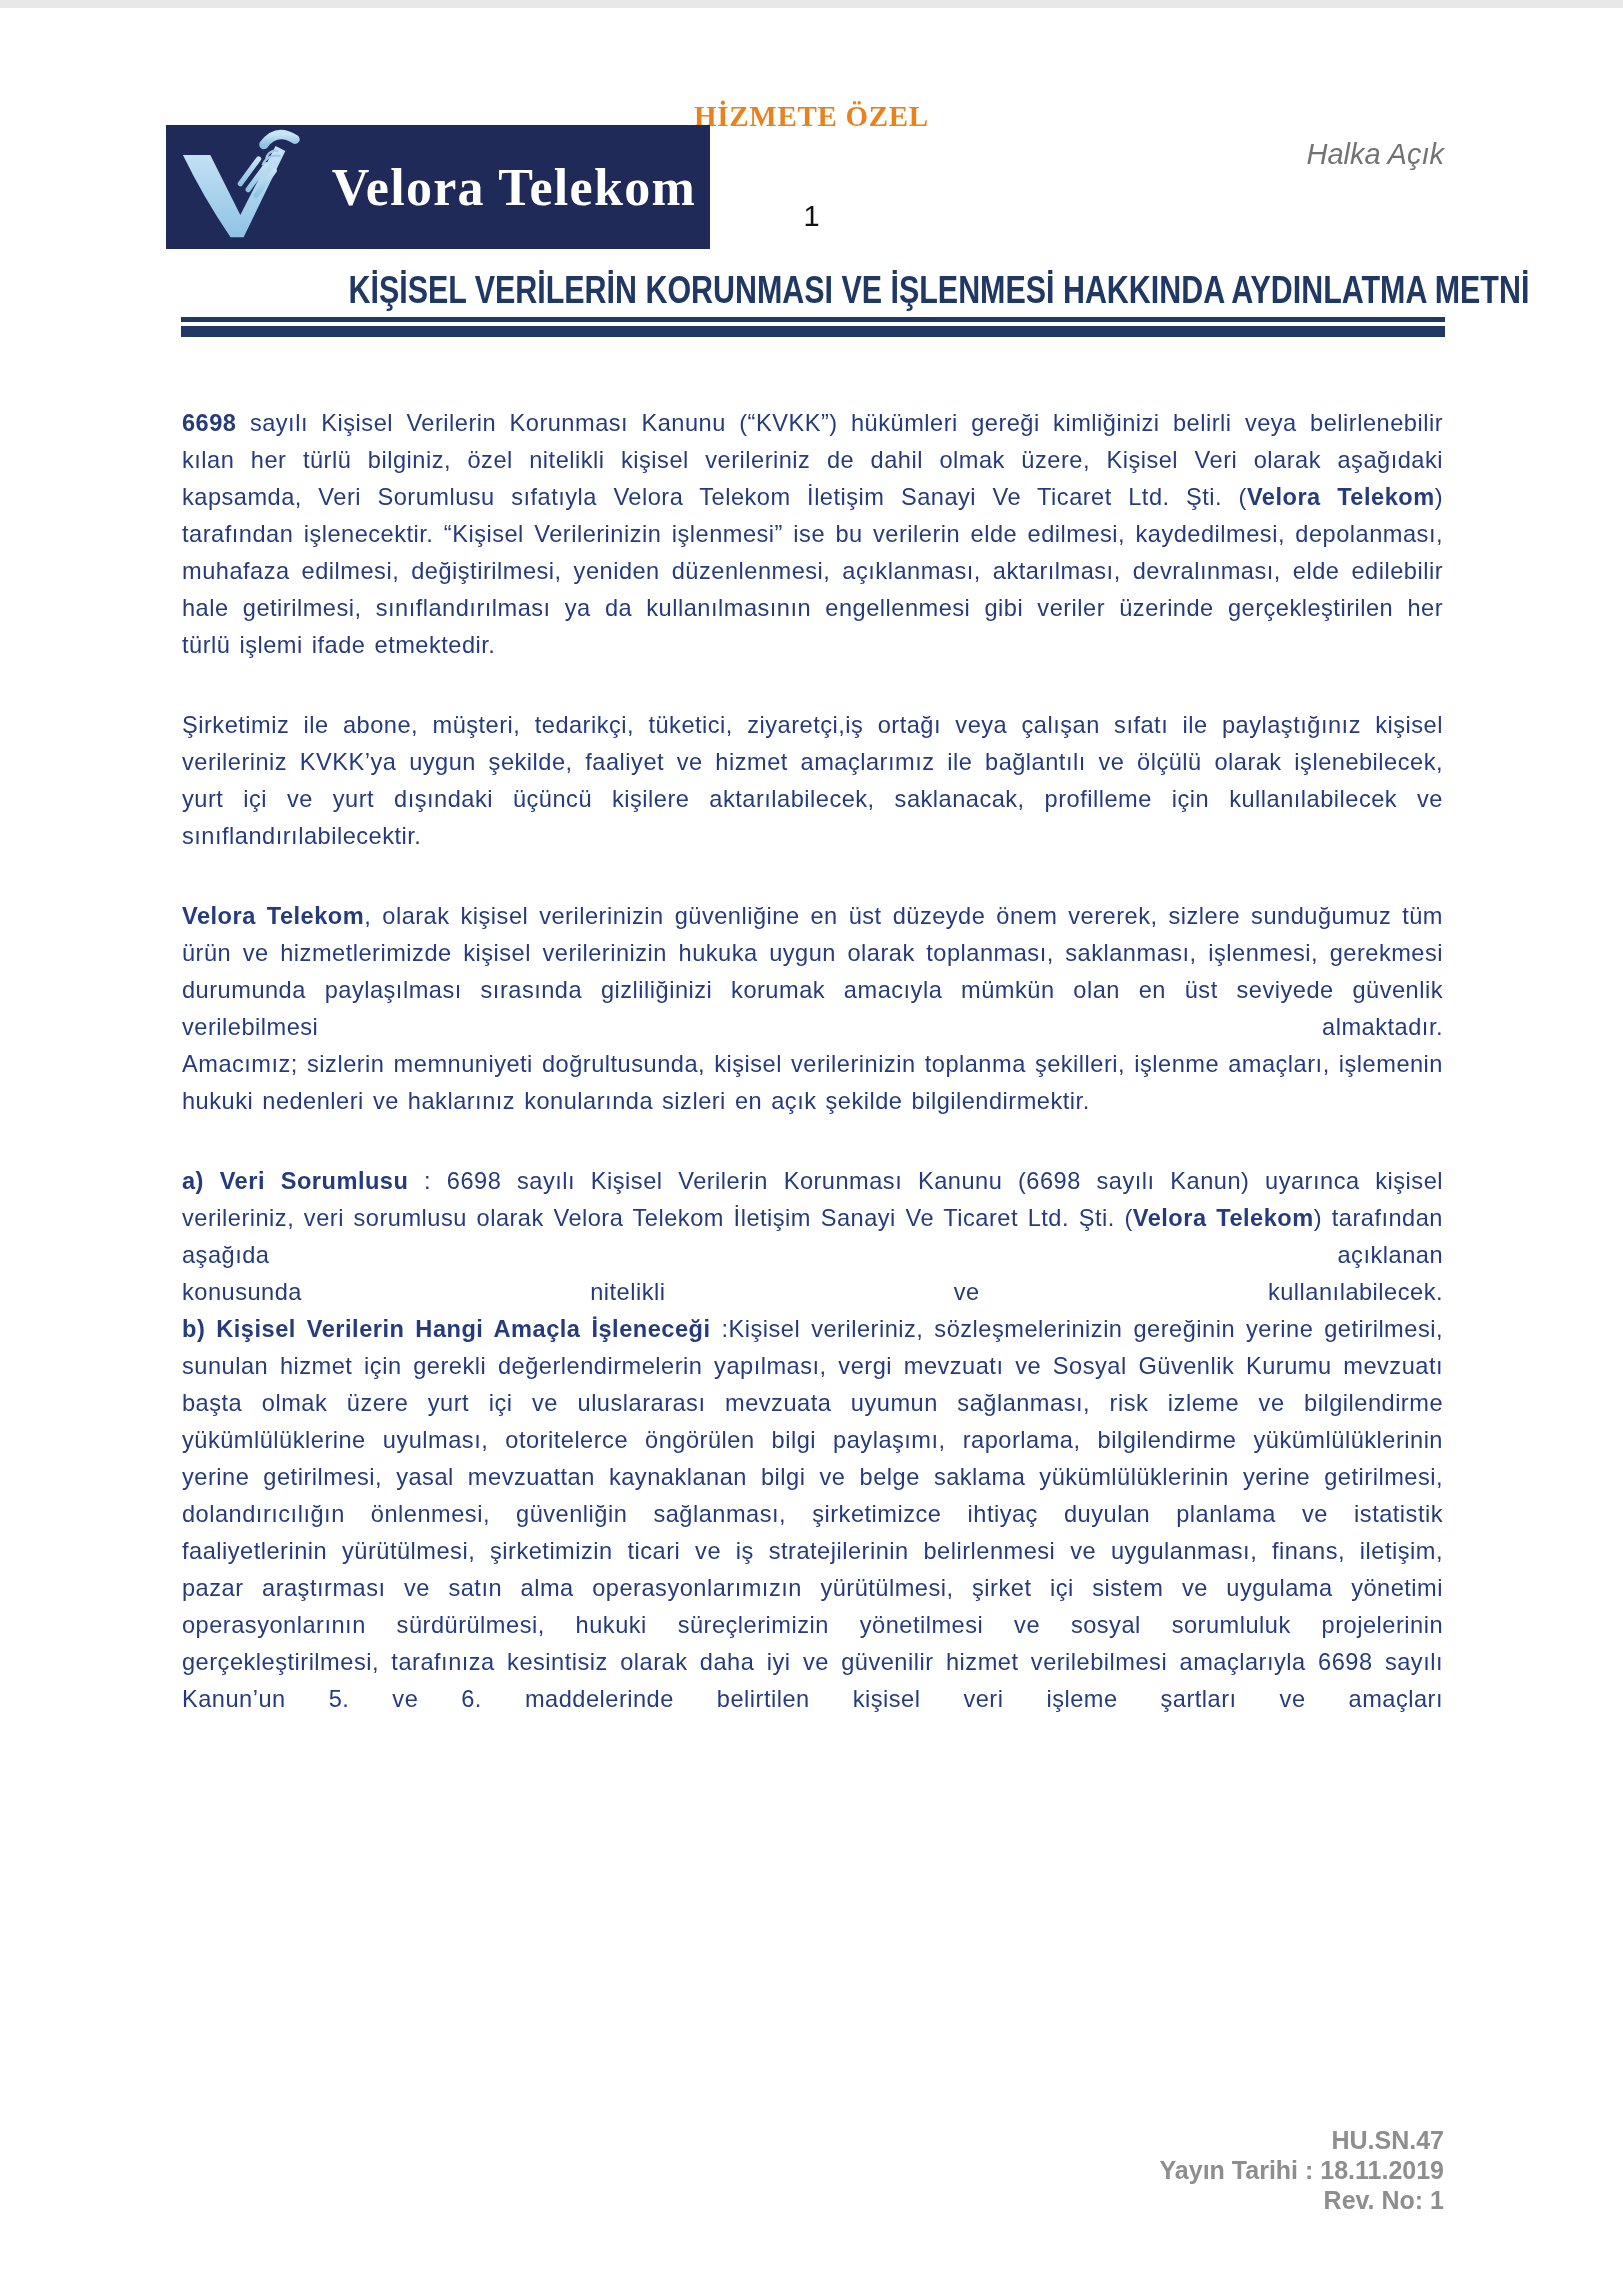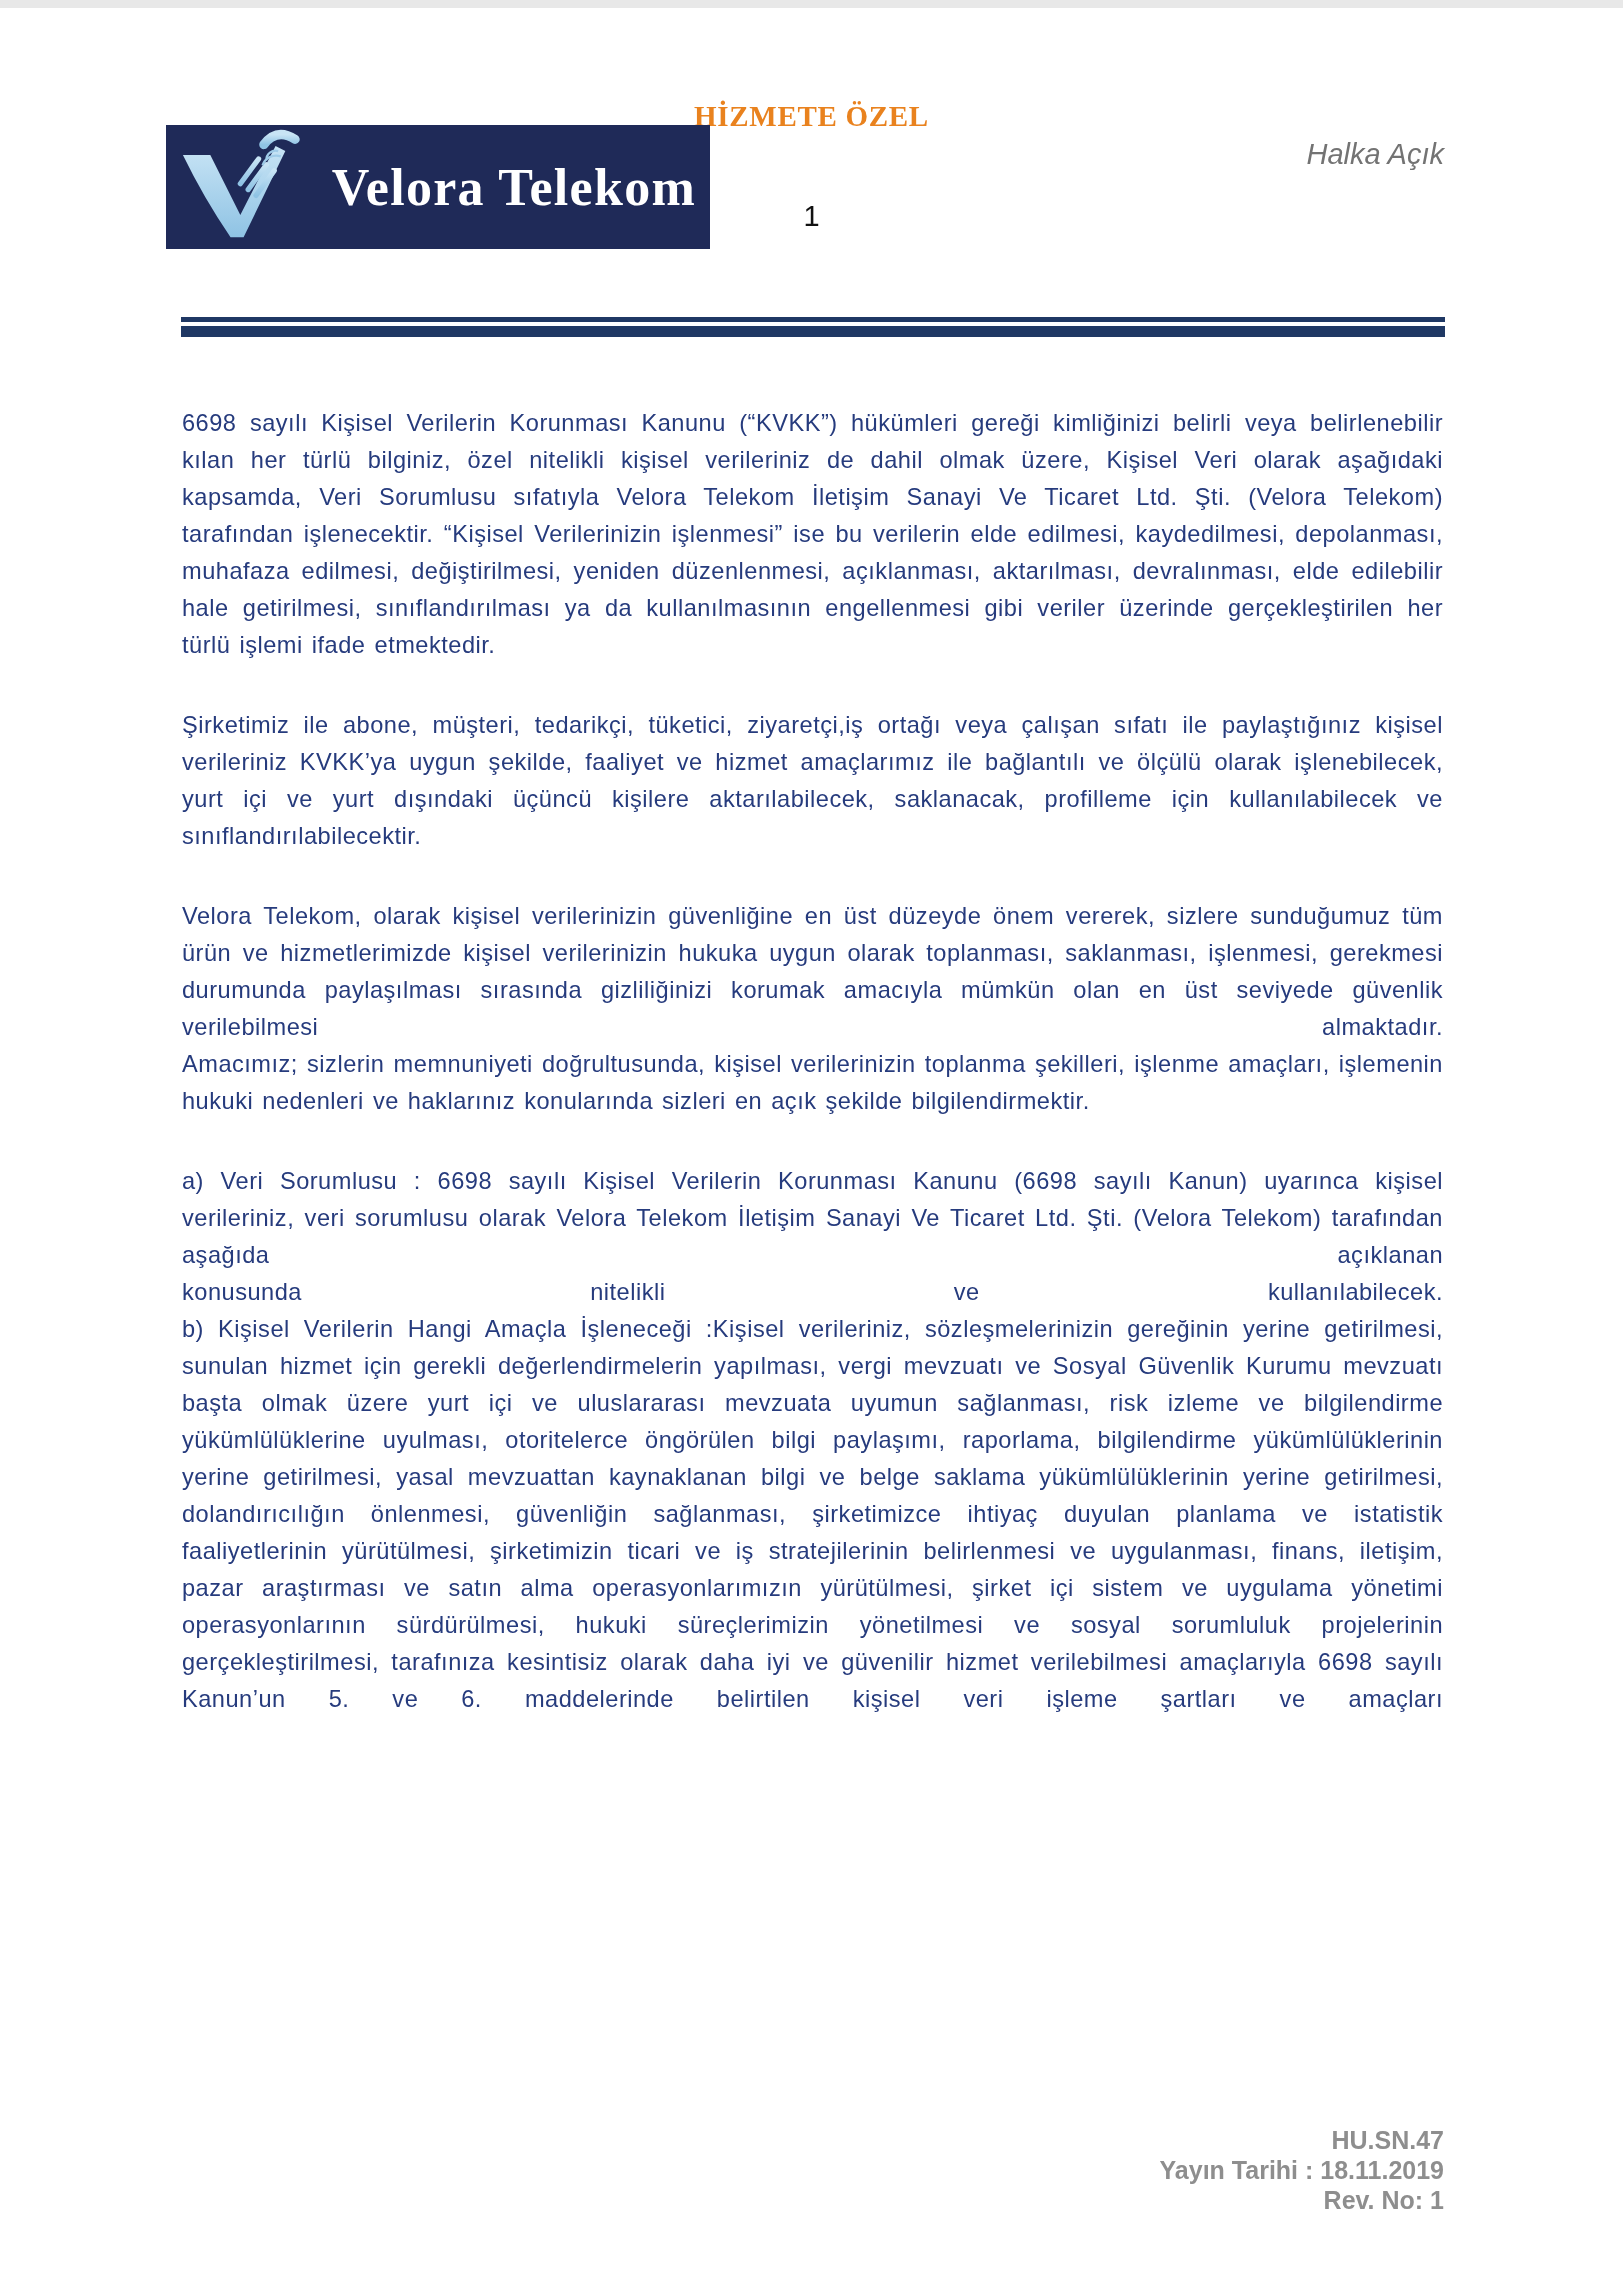--- a/index.html
+++ b/index.html
@@ -47,21 +47,21 @@
   
   .content{
     position:absolute;top:397px;left:182px;width:1261px;
     color:#263B7D;font-size:23.6px;line-height:37px;
     letter-spacing:0.5px;word-spacing:2px;text-align:justify;
   }
   .content p{margin:0;}
   .para{margin:0 0 43px 0 !important;}
   .cont{text-align-last:justify;}
   .spread{display:flex;justify-content:space-between;line-height:37px;}
-  .content b{font-weight:normal;}
+  .content b{font-weight:bold;}
   
   .footer{
     position:absolute;top:2117px;right:179px;text-align:right;
     color:#8E8E8E;font-size:25px;line-height:30px;font-weight:bold;
   }
 </style>
 </head>
 <body>
 
 <div class="page">
@@ -87,20 +87,23 @@
       <g stroke="#9FCBE8" fill="none" stroke-width="3.5">
         <path d="M134,54 A14,14 0 0 1 152,40"></path>
         <path d="M128,62 A22,22 0 0 1 156,48"></path>
       </g>
     </svg>
     <span class="logo-text">Velora Telekom</span>
   </div>
 
   <div class="page-number">1</div>
 
+  <div class="title-wrap">
+    <span class="title-text">KİŞİSEL VERİLERİN KORUNMASI VE İŞLENMESİ HAKKINDA AYDINLATMA METNİ</span>
+  </div>
   <div class="rule">
     <div class="thin"></div>
     <div class="gapline"></div>
     <div class="thick"></div>
   </div>
 
   <div class="content">
 
     <p class="para"><b>6698</b><span> sayılı Kişisel Verilerin Korunması Kanunu (“KVKK”) hükümleri gereği kimliğinizi belirli veya belirlenebilir kılan her türlü bilginiz, özel nitelikli kişisel verileriniz de dahil olmak üzere, Kişisel Veri olarak aşağıdaki kapsamda, Veri Sorumlusu sıfatıyla Velora Telekom İletişim Sanayi Ve Ticaret Ltd. Şti.  (</span><b>Velora Telekom</b><span>) tarafından işlenecektir. “Kişisel Verilerinizin işlenmesi” ise bu verilerin elde edilmesi, kaydedilmesi, depolanması, muhafaza edilmesi, değiştirilmesi, yeniden düzenlenmesi, açıklanması, aktarılması, devralınması, elde edilebilir hale getirilmesi, sınıflandırılması ya da kullanılmasının engellenmesi gibi veriler üzerinde gerçekleştirilen her türlü işlemi ifade etmektedir.</span></p>
 

